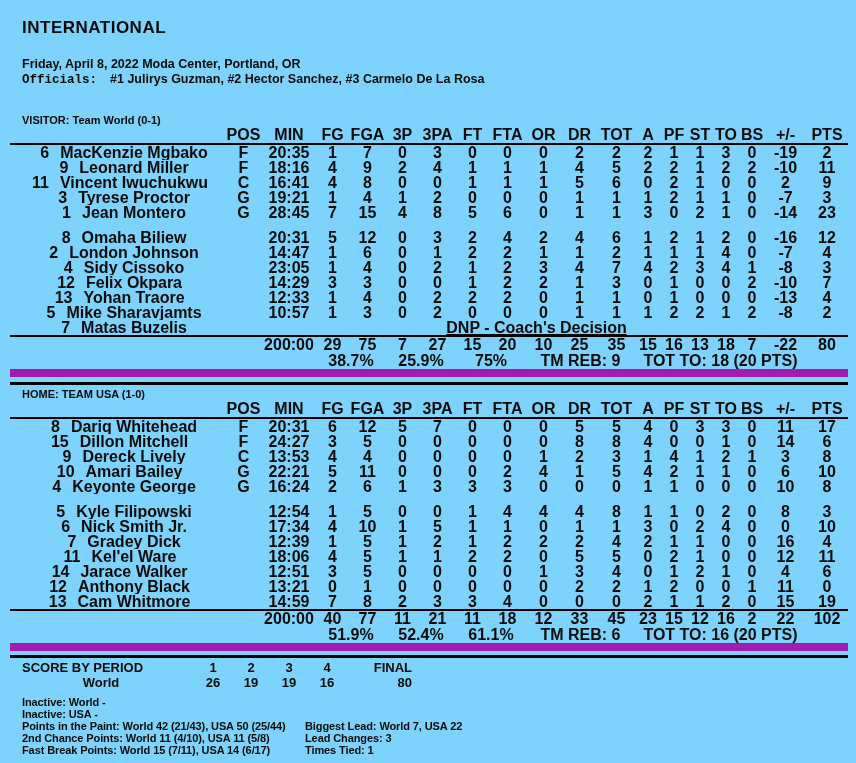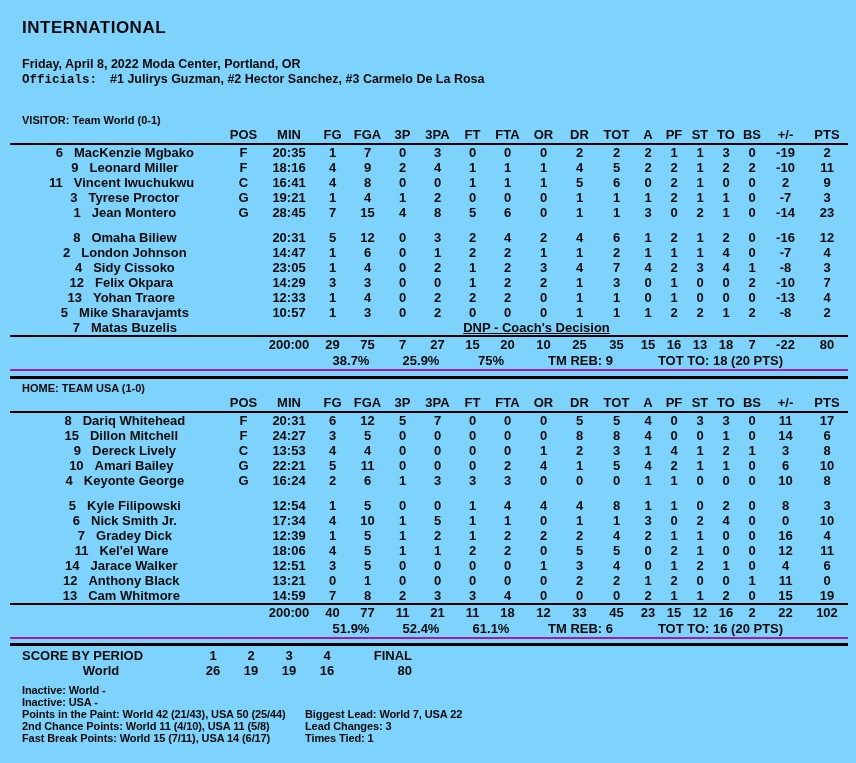--- a/index.html
+++ b/index.html
@@ -16,21 +16,21 @@
   .officials-row{font-size:12.5px;margin-top:1px;}
   .off-label{display:inline-block;width:88px;font-family:Liberation Mono, monospace;}
   .top-right{text-align:right;padding-right:2px;}
   .report-title{font-size:15px;margin-top:6px;}
   .report-sub{font-size:15px;}
   .duration{font-size:12.5px;margin-top:21px;}
   .attendance{font-size:12.5px;}
   
   .team-title{font-size:11px;padding-left:12px;margin:2px 0 1px 0;}
   .team-section.home{border-top:3px solid #000;margin-top:5px;padding-top:1px;}
-  table.box{width:838px;border-collapse:collapse;table-layout:fixed;font-size:13px;border-bottom:2px solid #a21caf;}
+  table.box{width:838px;border-collapse:collapse;table-layout:fixed;font-size:16px;border-bottom:8px solid #a21caf;}
   table.box th,table.box td{padding:0;text-align:center;line-height:15px;white-space:nowrap;overflow:hidden;}
   table.box thead th{border-bottom:2.5px solid #000;line-height:16px;}
   td.pcell,th.pcell{text-align:left;}
   .pnum{display:inline-block;width:22px;text-align:right;margin-right:11px;}
   tr.gap-row td{height:10px;line-height:10px;}
   td.dnp-note{text-align:left;padding-left:2px;text-decoration:underline;}
   tr.totals td{border-top:2px solid #000;line-height:16px;}
   tr.pcts td{line-height:16px;}
   
   .sbp-section{border-top:3px solid #000;margin-top:4px;padding-top:3px;padding-left:12px;}

